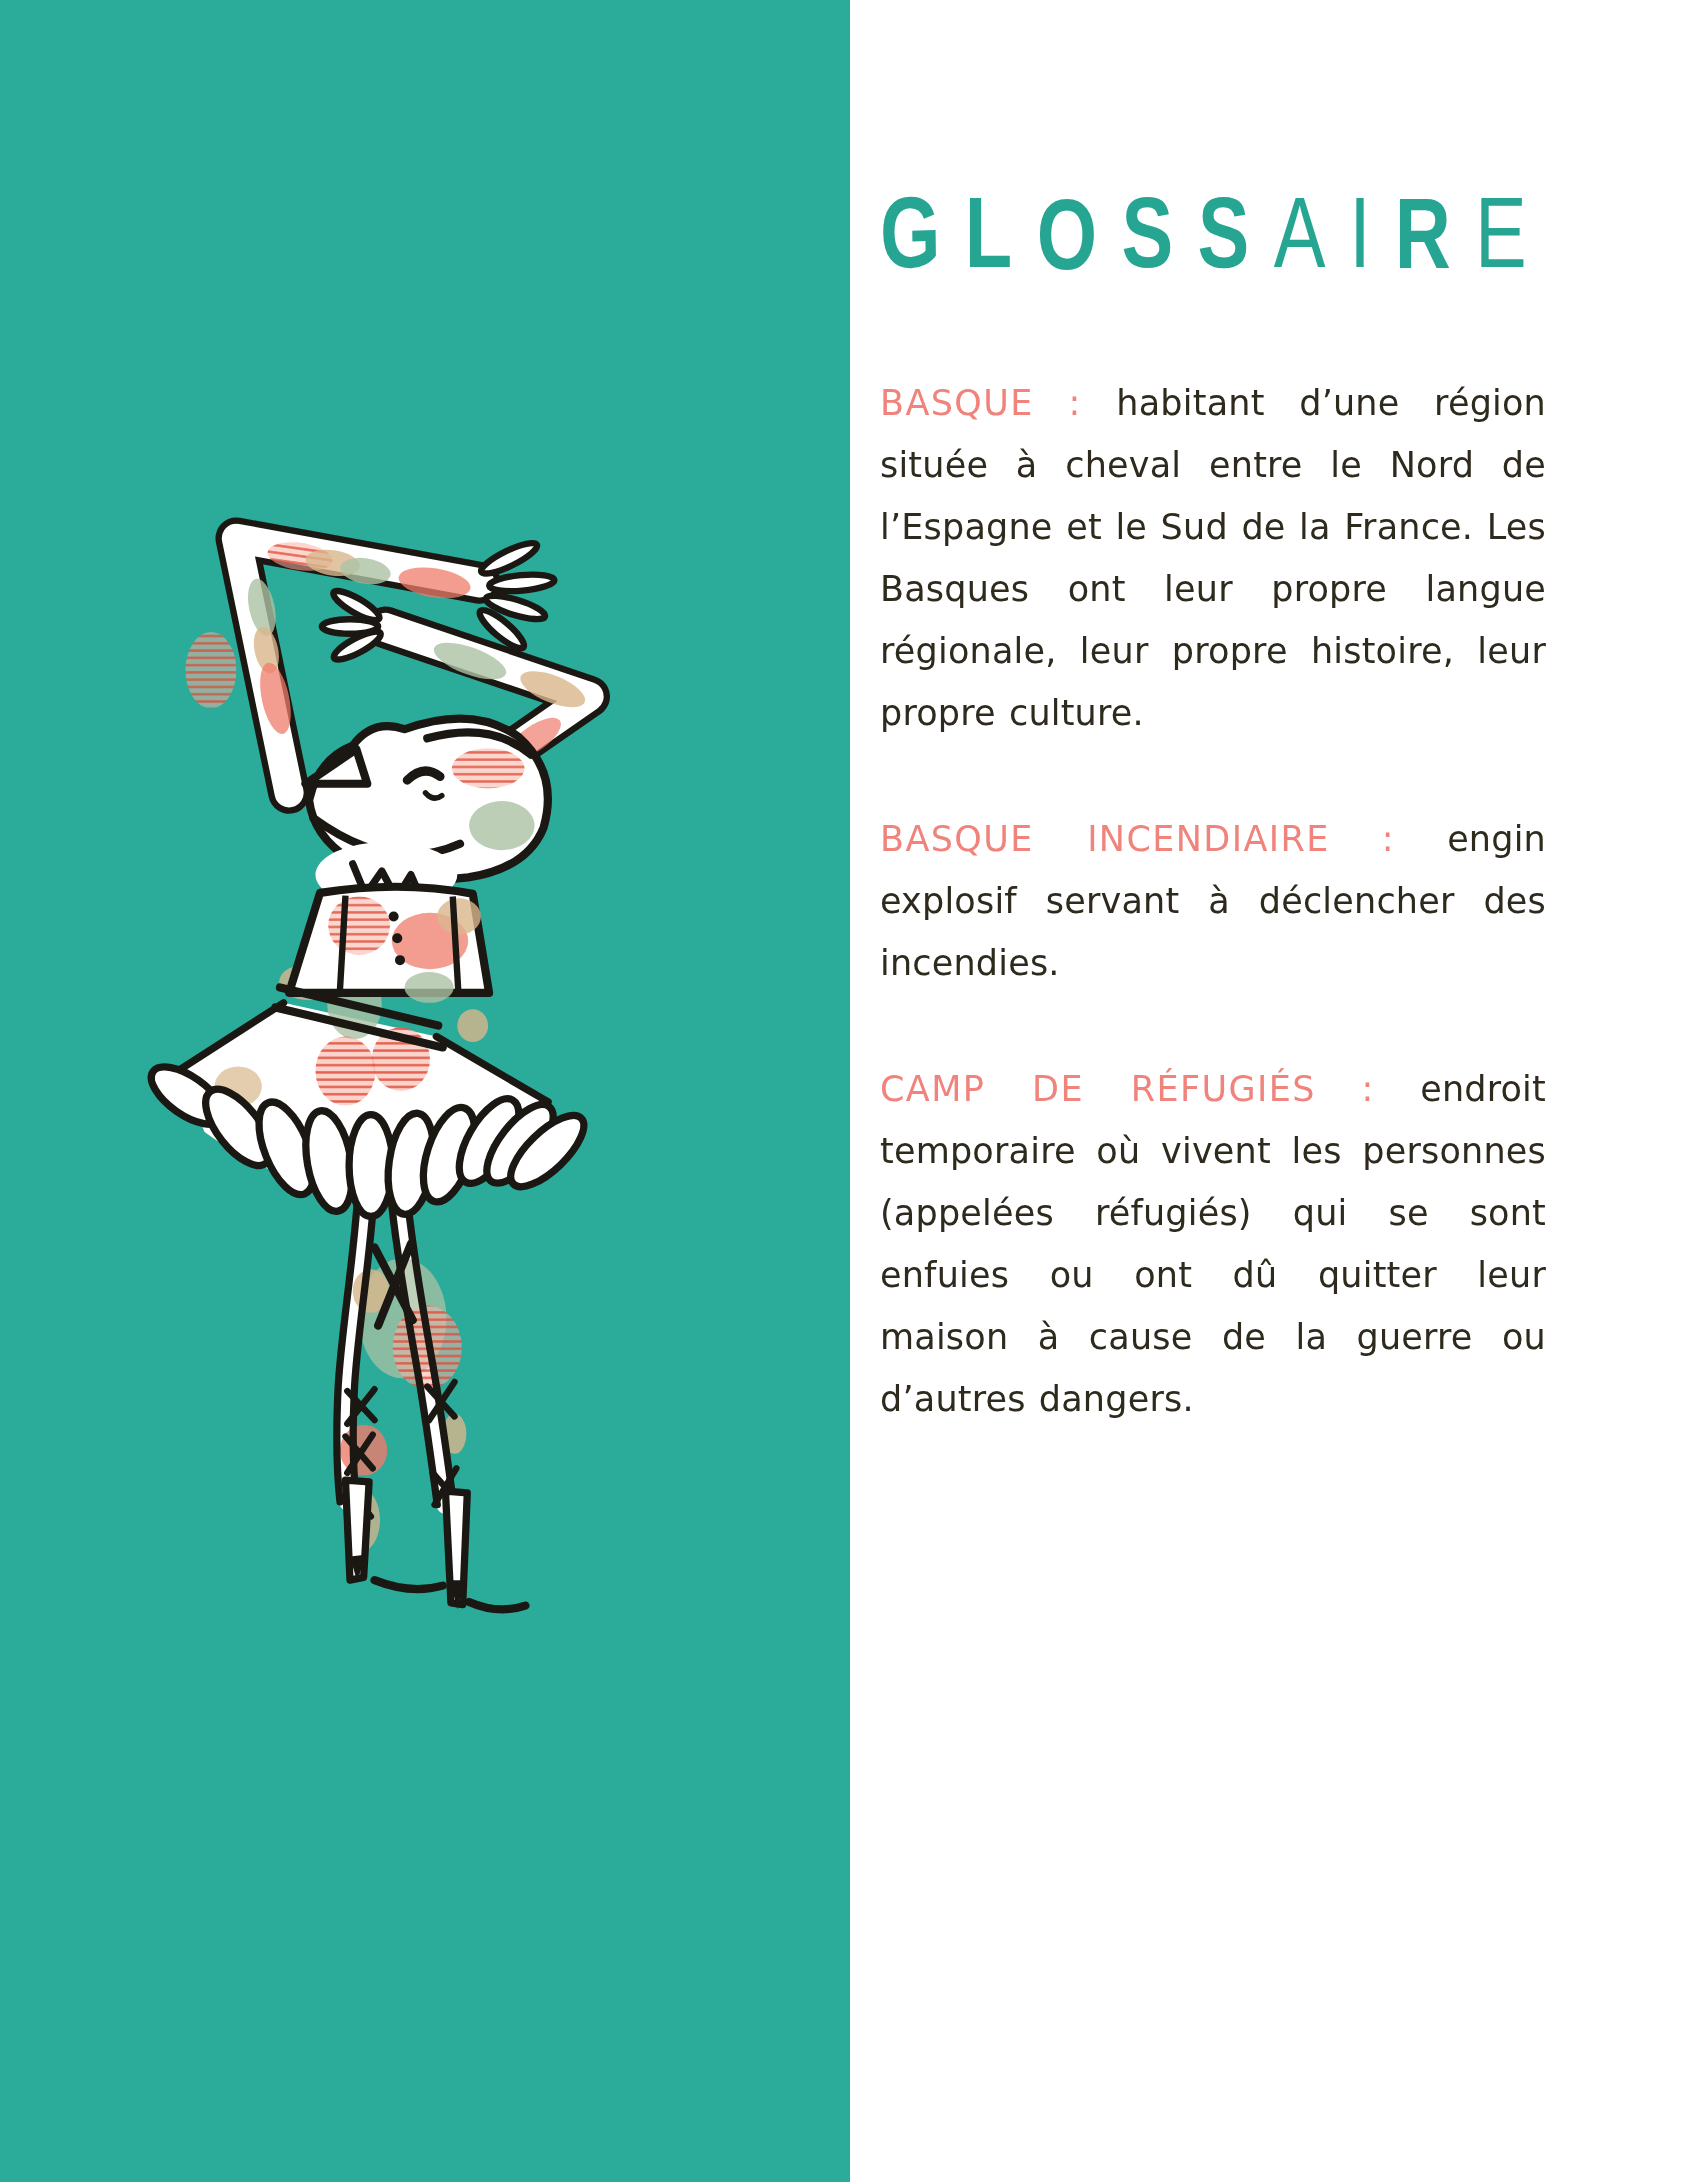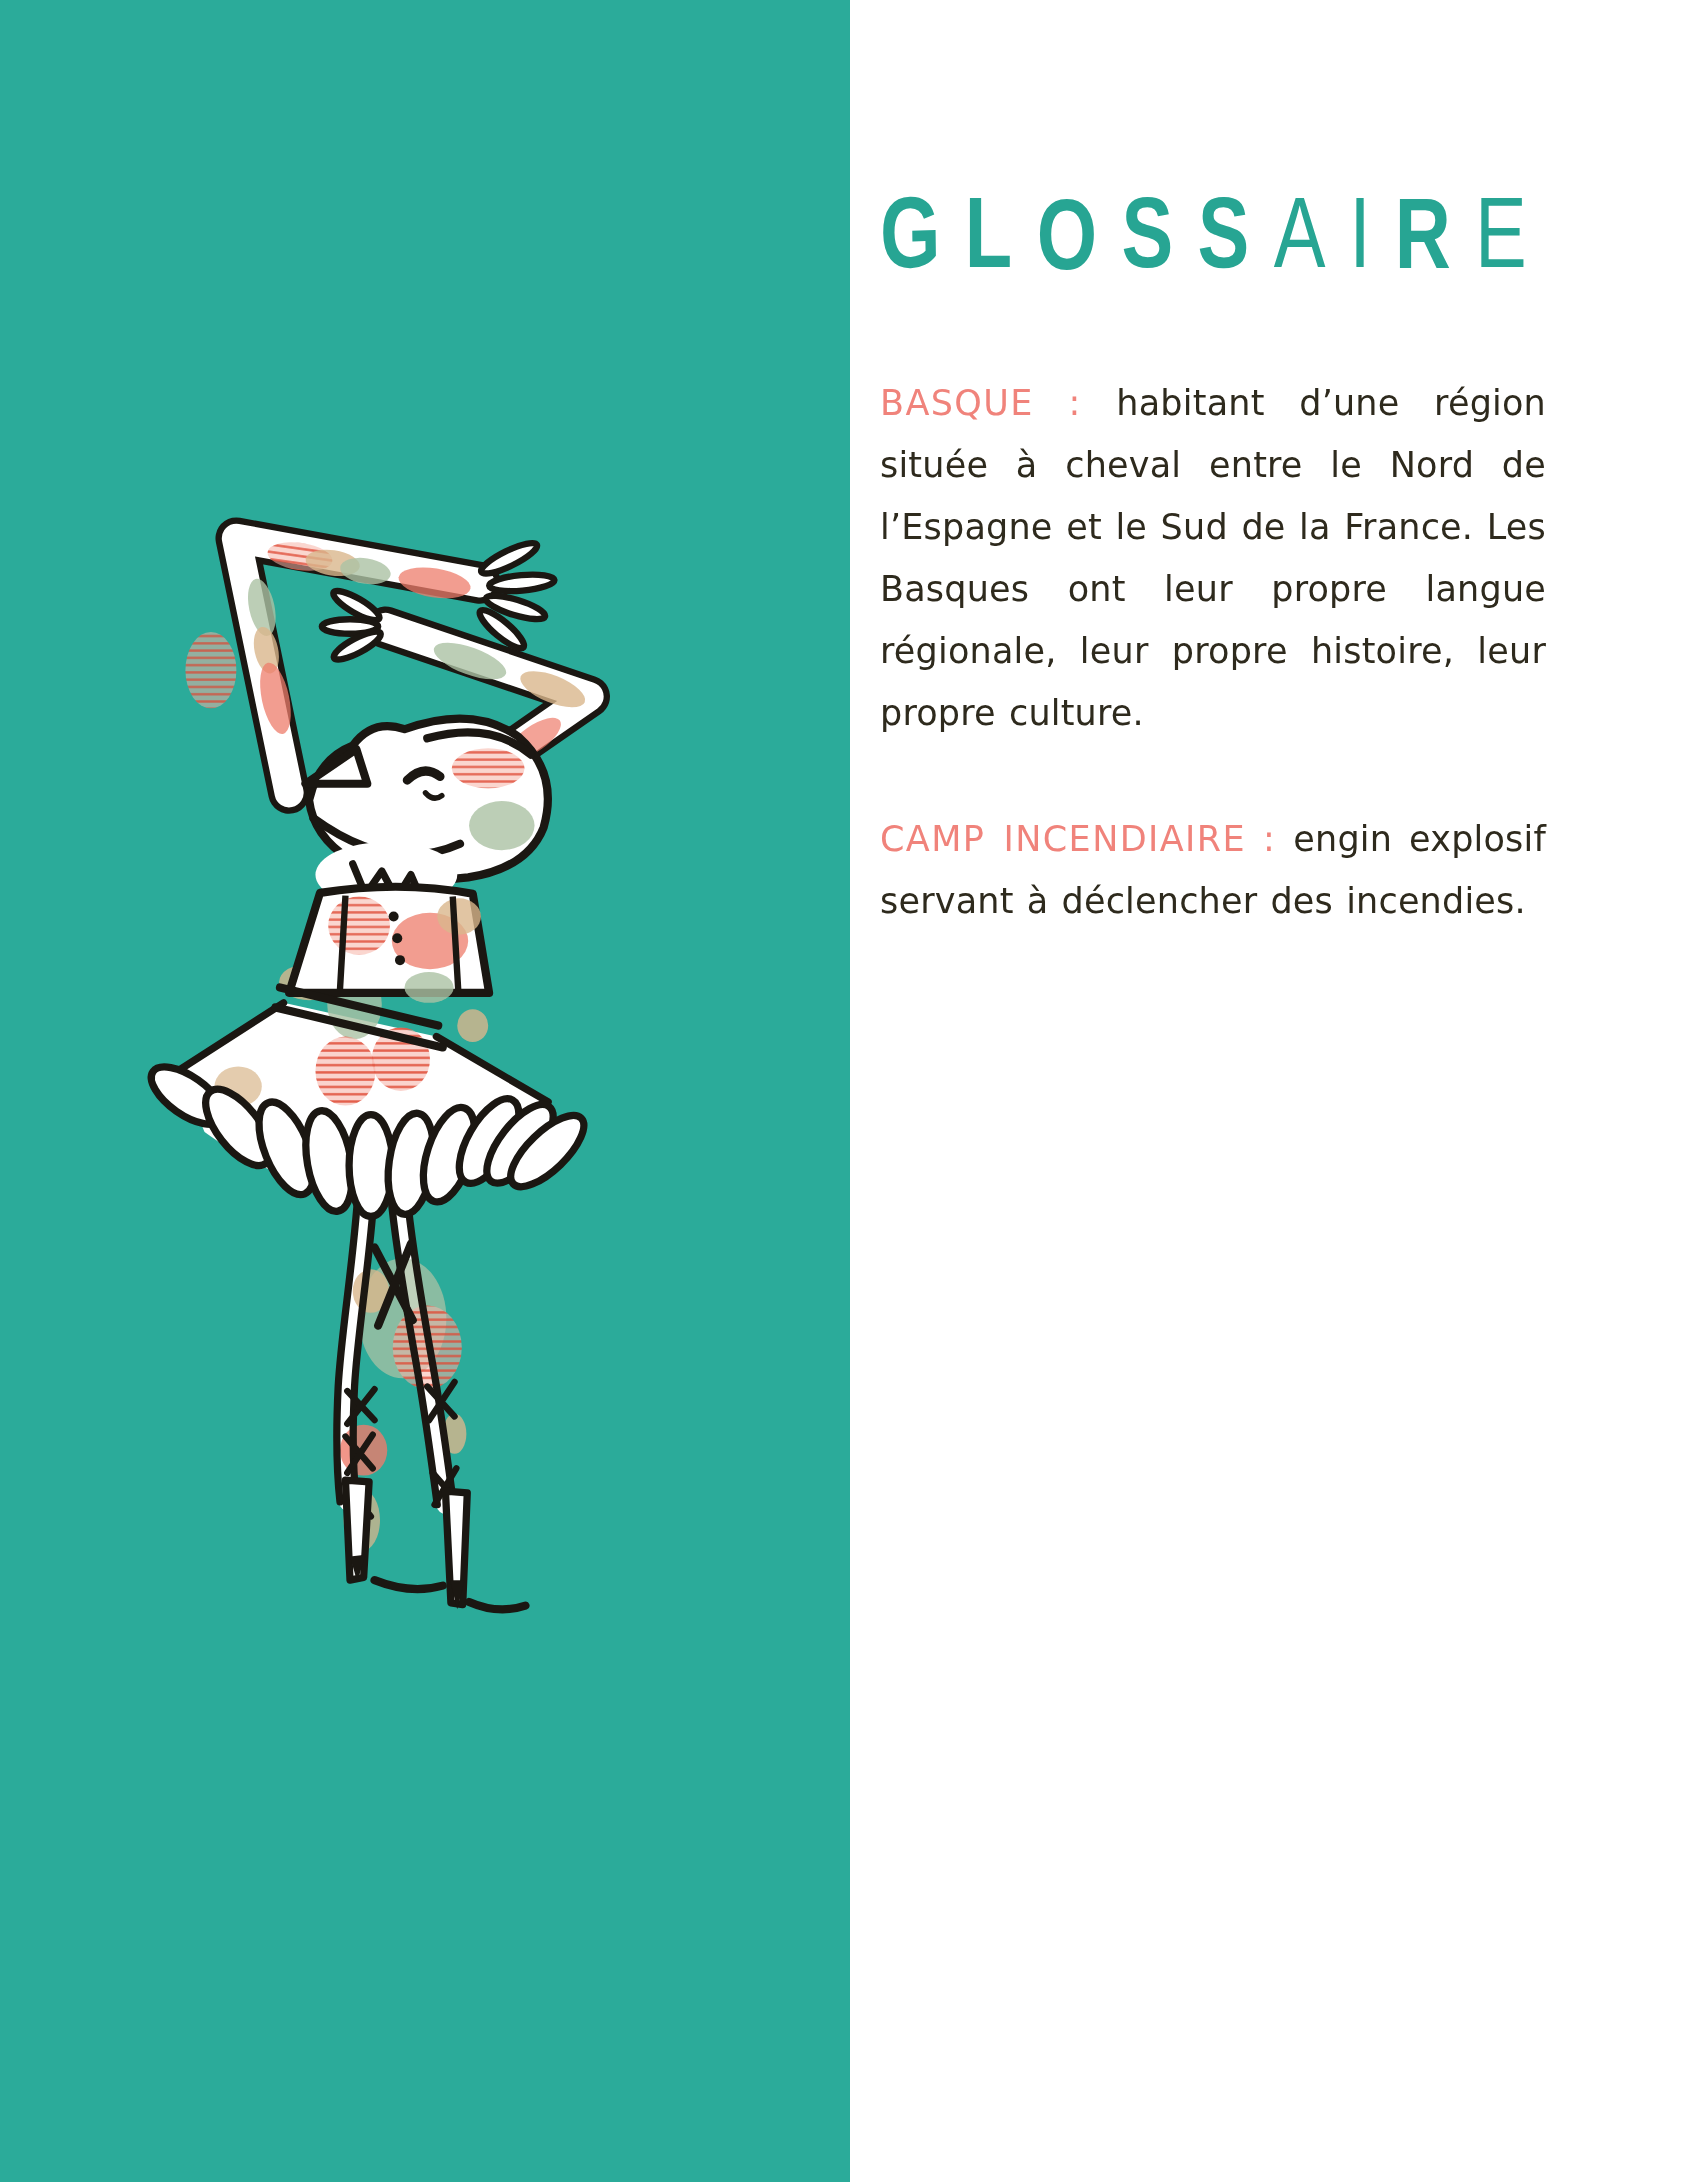--- a/index.html
+++ b/index.html
@@ -213,20 +213,21 @@
       <span class="lt-t">A</span>
       <span class="lt-t">I</span>
       <span class="lt-b">R</span>
       <span class="lt-t">E</span>
     </h1>
 
     <div class="entries">
 
       <p class="entry"><span class="term">BASQUE</span> <span class="sep">:</span> <span class="def">habitant d’une région située à cheval entre le Nord de l’Espagne et le Sud de la France. Les Basques ont leur propre langue régionale, leur propre histoire, leur propre culture.</span></p>
 
-      <p class="entry"><span class="term">CAMP INCENDIAIRE</span> <span class="sep">:</span> <span class="def">engin explosif servant à déclencher des incendies.</span></p>
-
+      <p class="entry"><span class="term">BASQUE INCENDIAIRE</span> <span class="sep">:</span> <span class="def">engin explosif servant à déclencher des incendies.</span></p>
+
+      <p class="entry"><span class="term">CAMP DE RÉFUGIÉS</span> <span class="sep">:</span> <span class="def">endroit temporaire où vivent les personnes (appelées réfugiés) qui se sont enfuies ou ont dû quitter leur maison à cause de la guerre ou d’autres dangers.</span></p>
 
 
     </div>
   </div>
 </div>
 
 
 </body></html>

